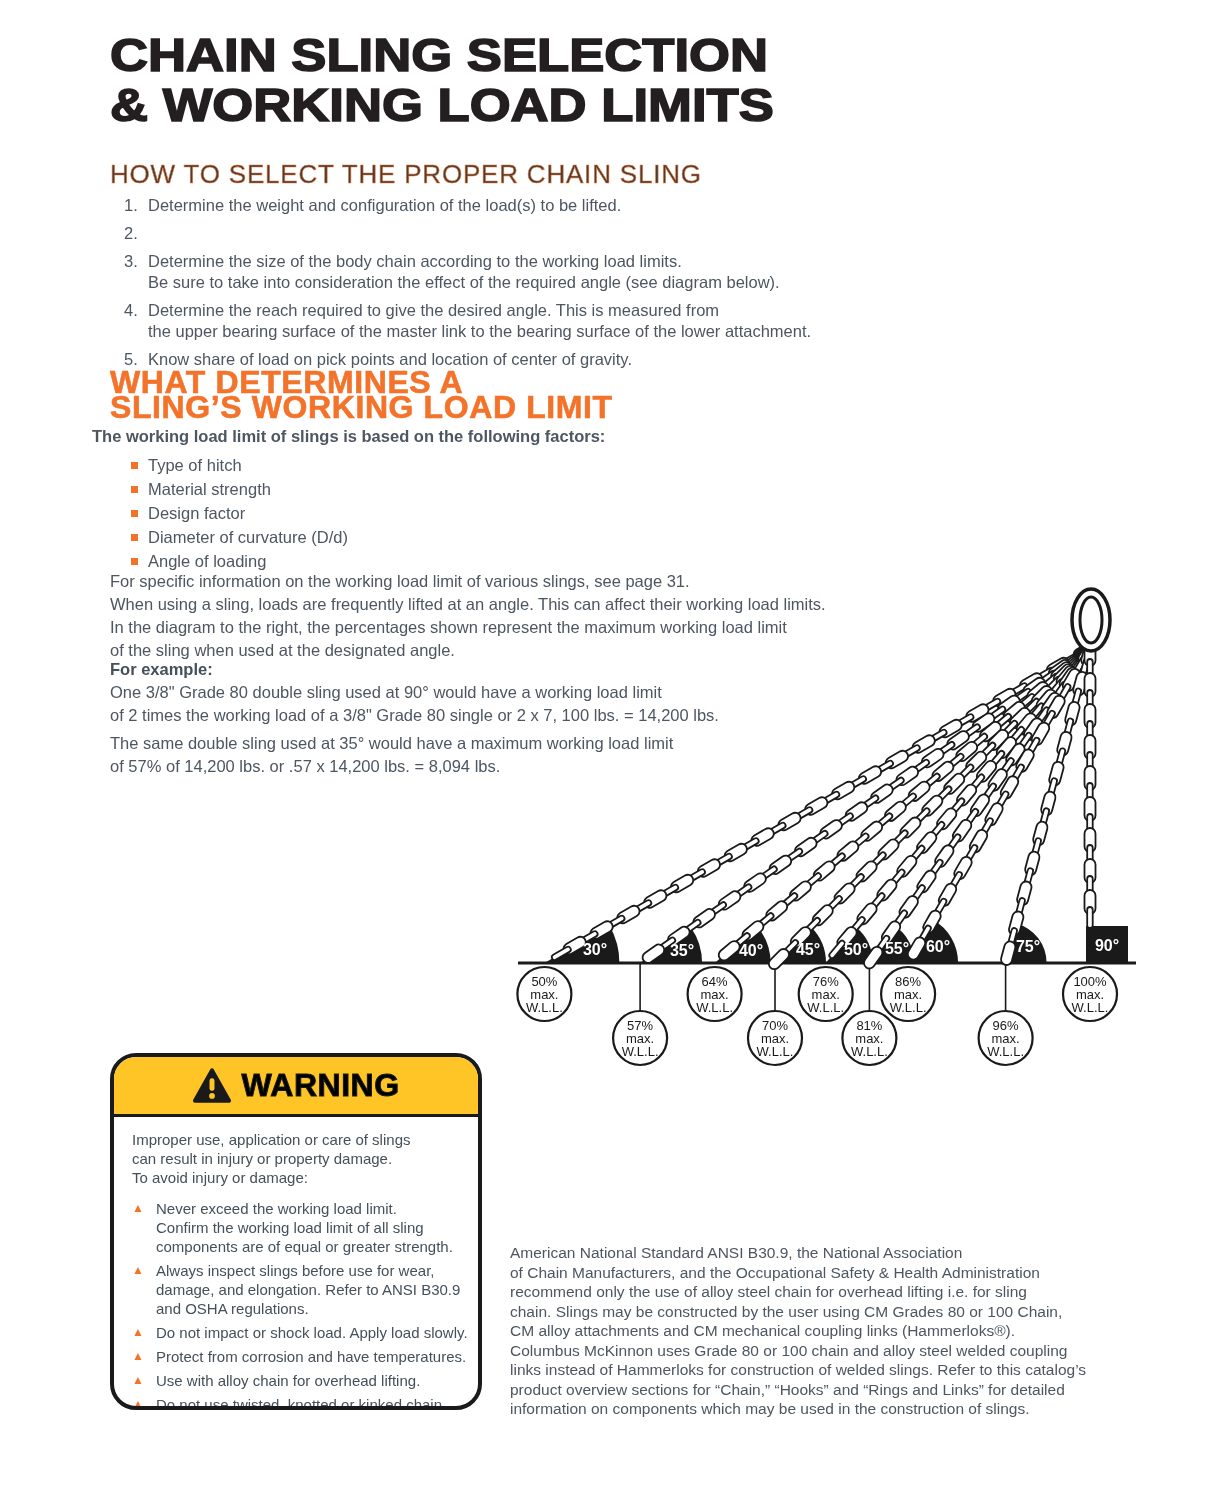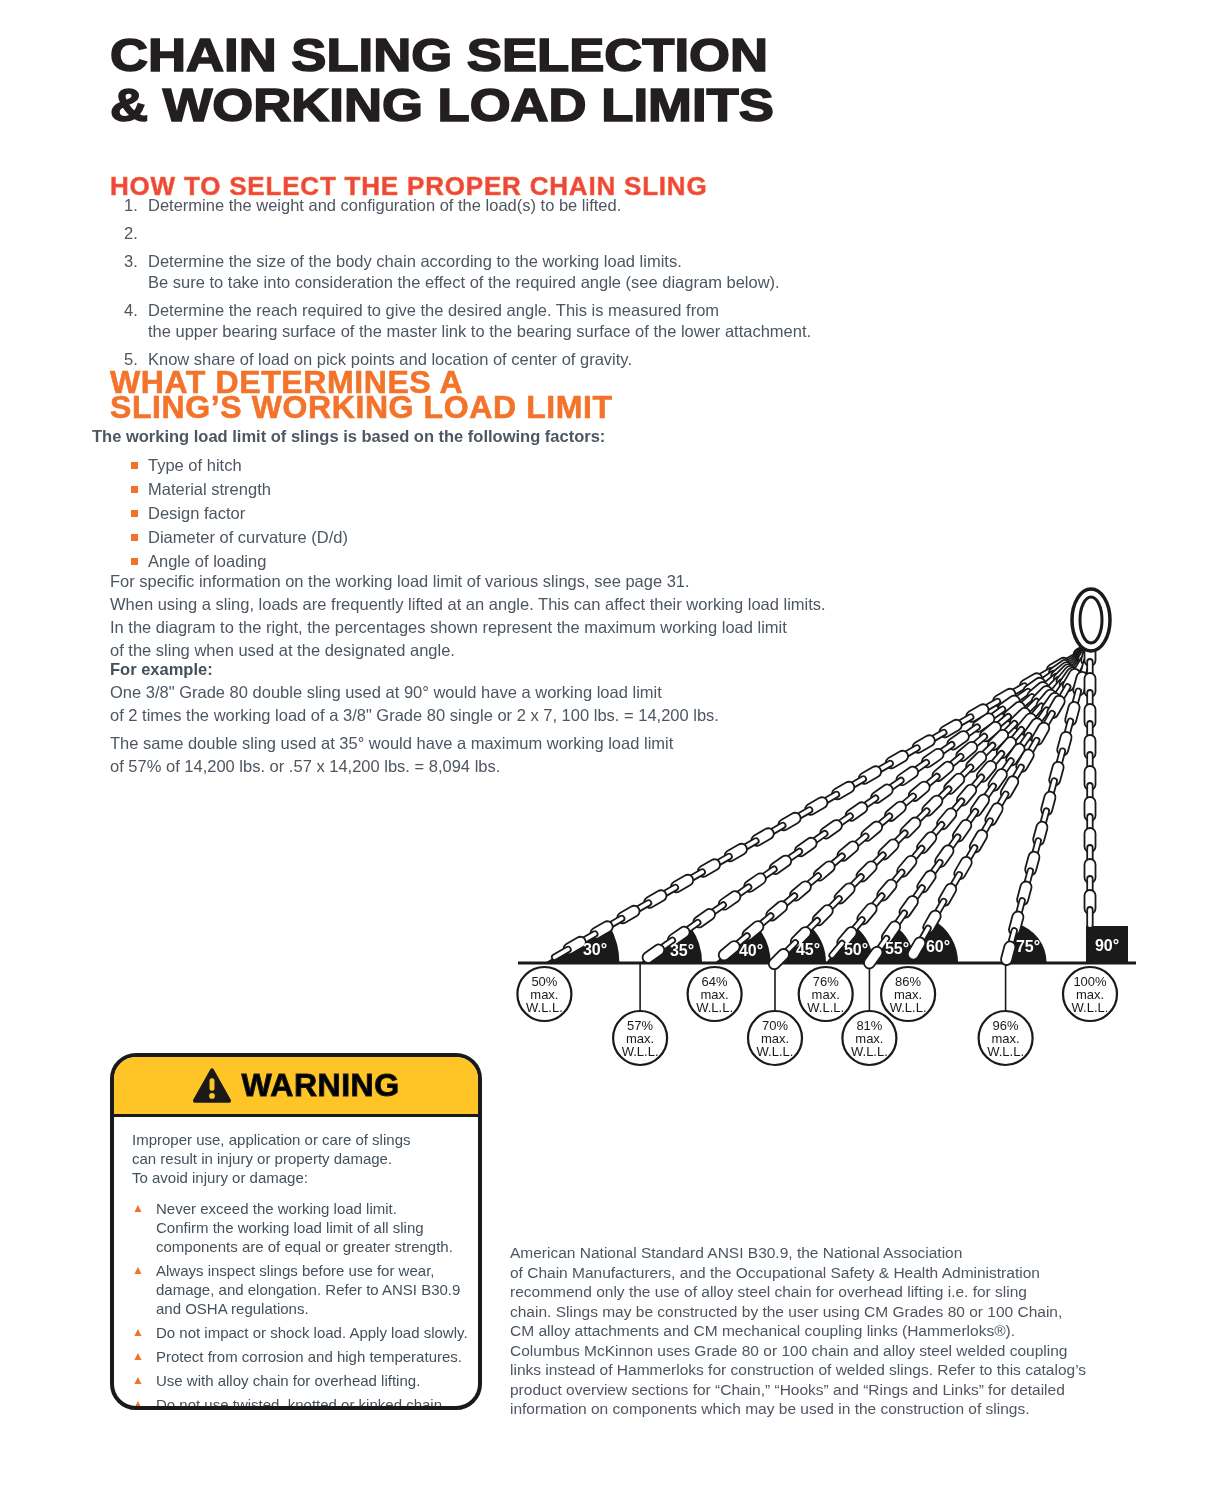--- a/index.html
+++ b/index.html
@@ -9,21 +9,21 @@
   }
   .title{
     position:absolute;left:110px;top:30px;
     font-size:47px;line-height:50px;font-weight:bold;color:#231f20;
     letter-spacing:0px;white-space:pre-line;
     transform:scale(1.12,1);transform-origin:left top;
     -webkit-text-stroke:1.6px #231f20;
   }
   .h1{
     position:absolute;left:110px;top:159px;
-    font-size:26px;font-weight:bold;color:#ef4444;letter-spacing:0.8px;margin-top:12px;
+    font-size:26px;font-weight:normal;color:#404040;letter-spacing:0.8px;
     -webkit-text-stroke:0.6px #f3732b;
   }
   .h2{
     position:absolute;left:110px;top:370px;
     font-size:32px;line-height:25px;font-weight:bold;color:#f3732b;
     letter-spacing:0.6px;white-space:pre-line;-webkit-text-stroke:0.6px #f3732b;
   }
   .steps{position:absolute;left:124px;top:195px;width:820px;font-size:16.5px;line-height:21px;}
   .step{display:flex;margin-bottom:7px;}
   .step .num{flex:none;width:24px;}
@@ -500,21 +500,21 @@
         <span class="wtext">Always inspect slings before use for wear,
 damage, and elongation. Refer to ANSI B30.9
 and OSHA regulations.</span>
       </div>
       <div class="warnitem">
         <span class="tri">▲</span>
         <span class="wtext">Do not impact or shock load. Apply load slowly.</span>
       </div>
       <div class="warnitem">
         <span class="tri">▲</span>
-        <span class="wtext">Protect from corrosion and high temperatures.</span>
+        <span class="wtext">Protect from corrosion and have temperatures.</span>
       </div>
       <div class="warnitem">
         <span class="tri">▲</span>
         <span class="wtext">Use with alloy chain for overhead lifting.</span>
       </div>
       <div class="warnitem">
         <span class="tri">▲</span>
         <span class="wtext">Do not use twisted, knotted or kinked chain.</span>
       </div>
     </div>

